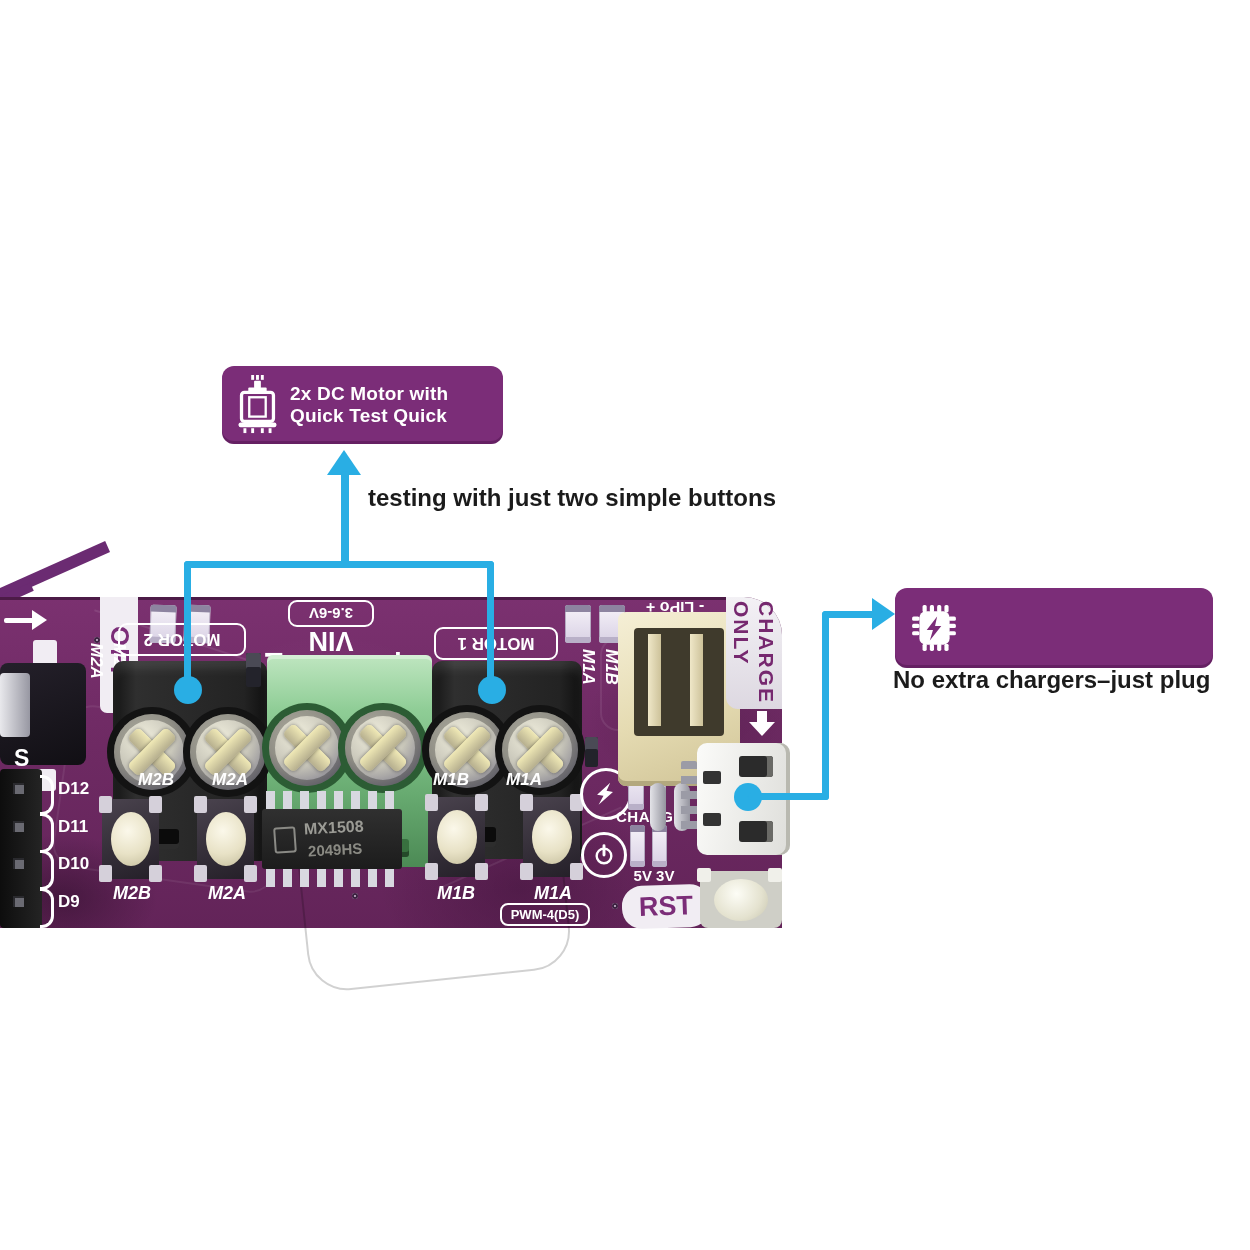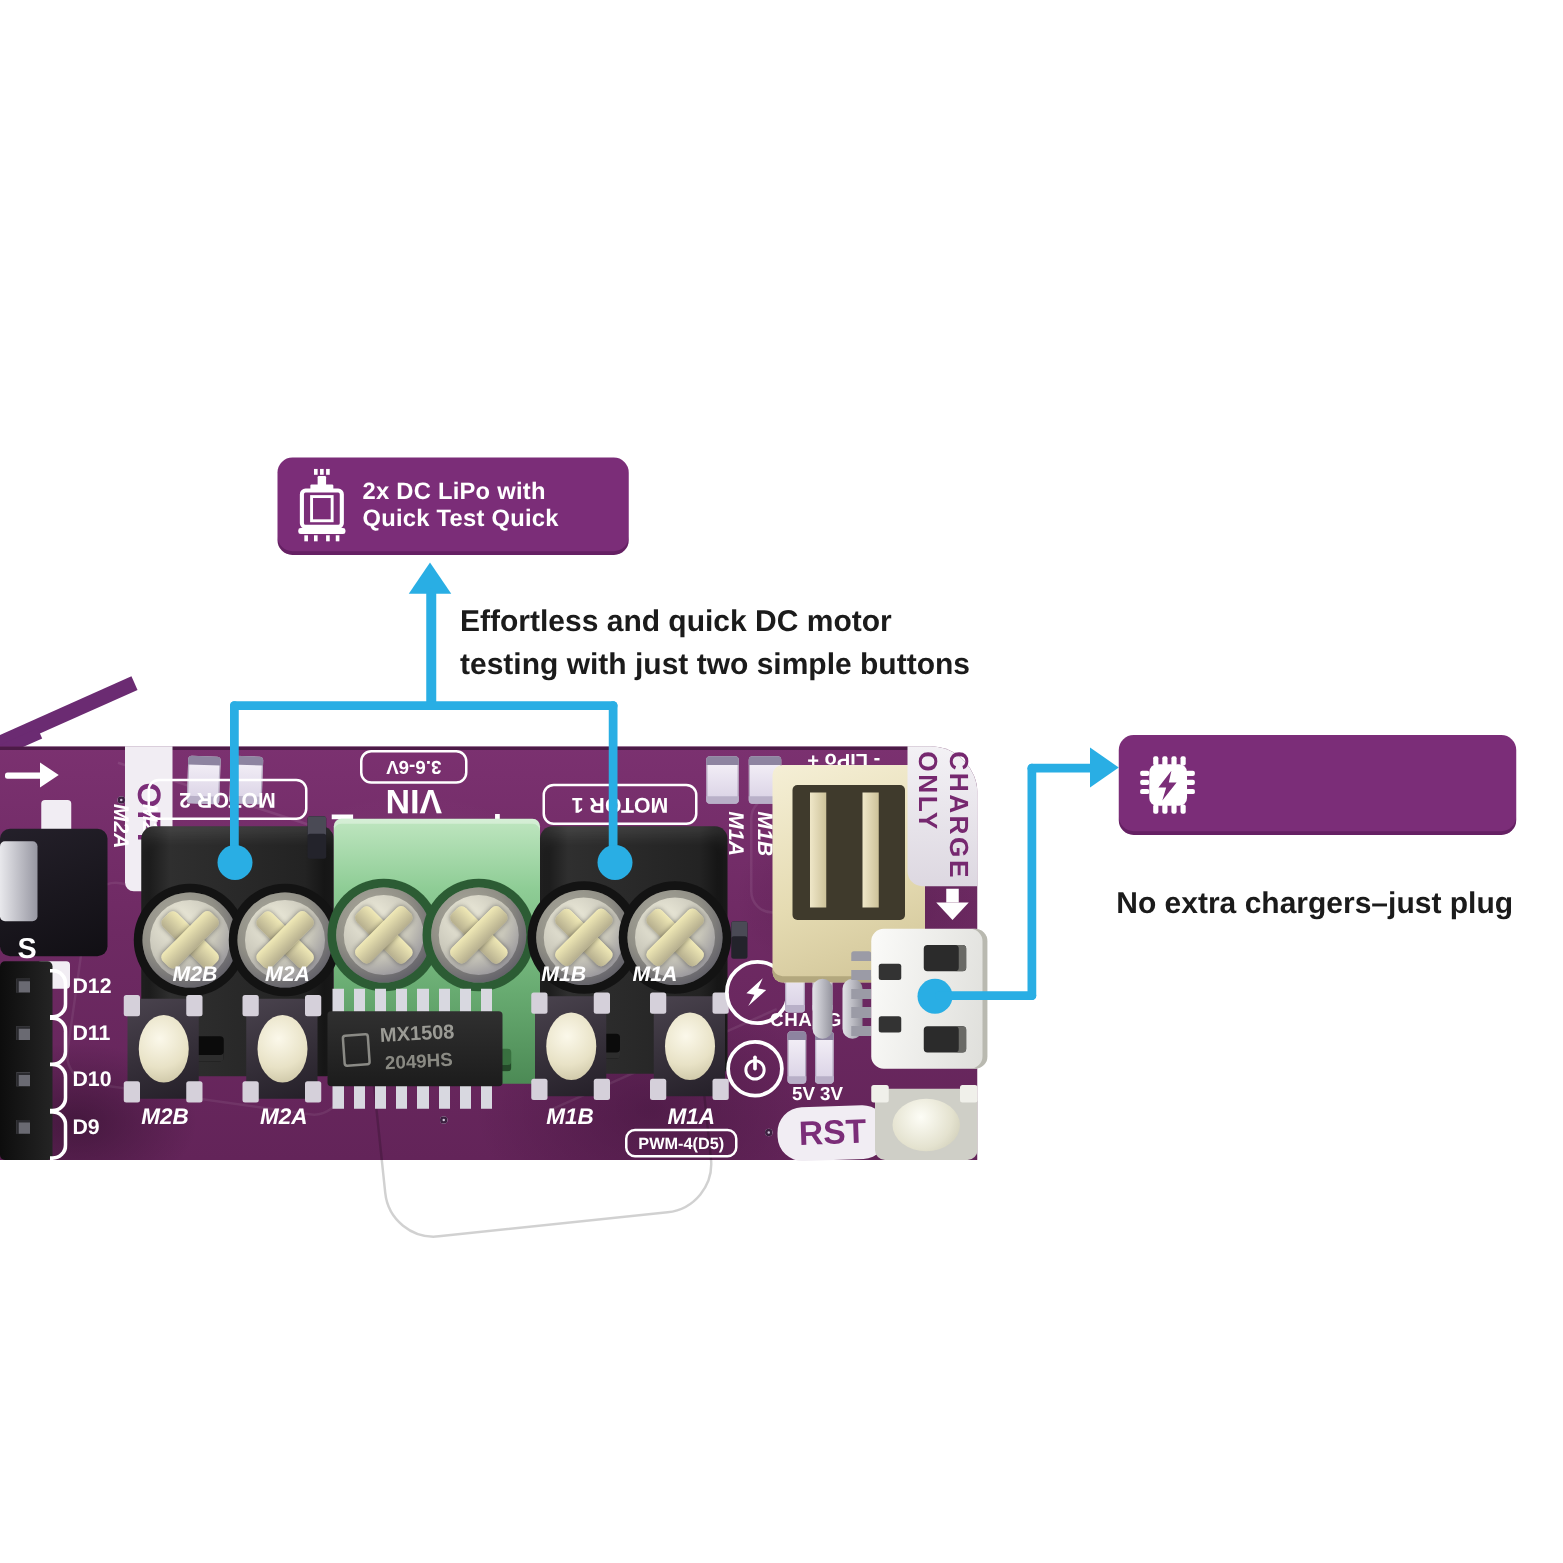--- a/index.html
+++ b/index.html
@@ -265,35 +265,34 @@
       <rect x="13" y="23" width="17" height="20" fill="none" stroke="#fff" stroke-width="2.4"></rect>
       <g fill="#fff">
         <rect x="2" y="49" width="39" height="5" rx="2"></rect>
         <rect x="7" y="55" width="3" height="5"></rect>
           <rect x="15" y="55" width="3" height="5"></rect>
         <rect x="25" y="55" width="3" height="5"></rect>
           <rect x="33" y="55" width="3" height="5"></rect>
       </g>
     </svg>
     <div class="badge-text">
-      <div>2x DC LiPo with</div>
+      <div>2x DC Motor with</div>
       <div>Quick Test Quick</div>
     </div>
   </div>
 
   <div class="tri" style="left:327px;top:450px;border-left:17px solid transparent;border-right:17px solid transparent;border-bottom:25px solid #29AEE4;"></div>
   <div class="cy" style="left:341px;top:471px;width:8px;height:95px;"></div>
   <div class="cy" style="left:184px;top:561px;width:310px;height:7px;"></div>
   <div class="cy" style="left:184px;top:561px;width:7px;height:133px;"></div>
   <div class="cy" style="left:487px;top:561px;width:7px;height:135px;"></div>
   <div class="cy-dot" style="left:174px;top:676px;"></div>
   <div class="cy-dot" style="left:478px;top:676px;"></div>
 
   <div class="desc" style="left:368px;top:481px;">
-    <div>Effortless and quick DC motor</div>
     <div>testing with just two simple buttons</div>
   </div>
 
   <div class="cy-dot" style="left:734px;top:783px;"></div>
   <div class="cy" style="left:748px;top:793px;width:81px;height:7px;"></div>
   <div class="cy" style="left:822px;top:611px;width:7px;height:189px;"></div>
   <div class="cy" style="left:822px;top:611px;width:54px;height:7px;"></div>
   <div class="tri" style="left:872px;top:598px;border-top:16px solid transparent;border-bottom:16px solid transparent;border-left:23px solid #29AEE4;"></div>
 
   <div class="badge" style="left:895px;top:588px;width:292px;height:80px;">
@@ -312,17 +311,17 @@
           <rect x="3" y="27" width="7" height="4" rx="1.5"></rect>
         <rect x="38" y="13" width="7" height="4" rx="1.5"></rect>
           <rect x="38" y="20" width="7" height="4" rx="1.5"></rect>
           <rect x="38" y="27" width="7" height="4" rx="1.5"></rect>
         <rect x="10" y="8" width="29" height="32" rx="6"></rect>
       </g>
       <path d="M27 13 l-10 13 h6 l-3 10 l11 -14 h-6 z" fill="#7B2D78"></path>
     </svg>
   </div>
 
-  <div class="desc" style="left:893px;top:706px;">
+  <div class="desc" style="left:893px;top:663px;">
     <div>No extra chargers–just plug</div>
   </div>
 
 </div>
 
 </body></html>

